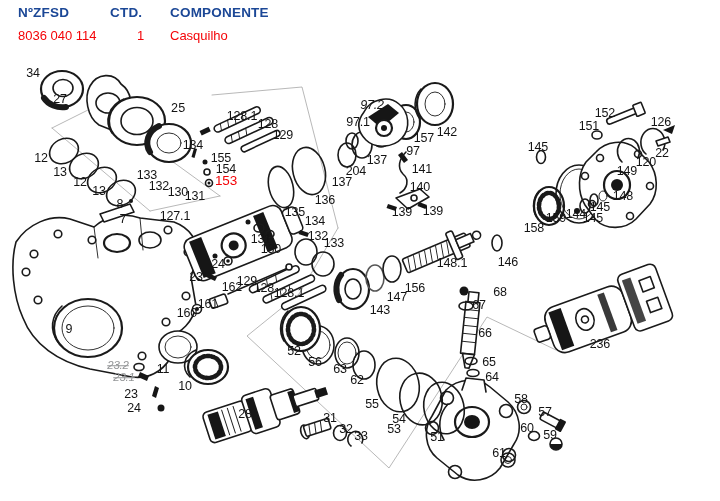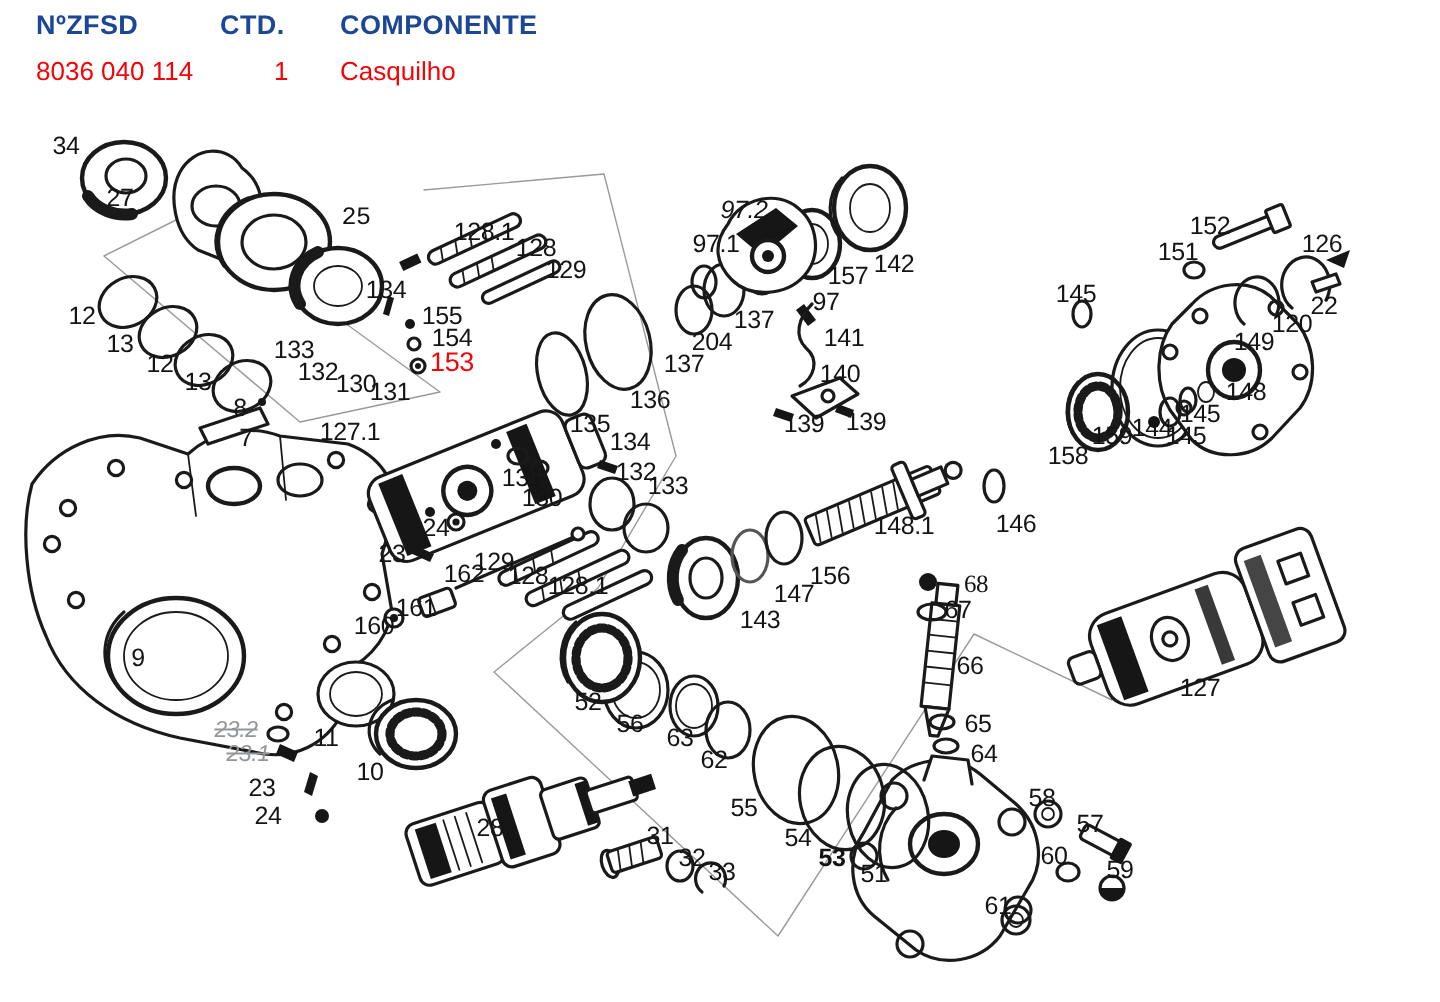--- a/index.html
+++ b/index.html
@@ -426,42 +426,42 @@
       <span class="plabel" style="left: 247px; top: 281px;">129</span>
       <span class="plabel" style="left: 264px; top: 288px;">128</span>
       <span class="plabel" style="left: 289px; top: 293px;">128.1</span>
       <span class="plabel" style="left: 208px; top: 304px;">161</span>
       <span class="plabel" style="left: 187px; top: 313px;">160</span>
       <span class="plabel" style="left: 69px; top: 329px;">9</span>
       <span class="plabel" style="left: 452px; top: 263px;">148.1</span>
       <span class="plabel" style="left: 415px; top: 288px;">156</span>
       <span class="plabel" style="left: 397px; top: 297px;">147</span>
       <span class="plabel" style="left: 380px; top: 310px;">143</span>
-      <span class="plabel" style="left: 488px; top: 292px; font-family: Liberation Serif, serif;">68</span>
+      <span class="plabel" style="left: 500px; top: 292px;">68</span>
       <span class="plabel" style="left: 479px; top: 305px;">67</span>
       <span class="plabel" style="left: 485px; top: 333px;">66</span>
       <span class="plabel" style="left: 489px; top: 362px;">65</span>
       <span class="plabel" style="left: 492px; top: 377px;">64</span>
-      <span class="plabel" style="left: 600px; top: 344px;">127</span>
+      <span class="plabel" style="left: 600px; top: 344px;">236</span>
       <span class="plabel" style="left: 294px; top: 351px;">52</span>
       <span class="plabel" style="left: 315px; top: 362px;">56</span>
       <span class="plabel" style="left: 340px; top: 369px;">63</span>
       <span class="plabel" style="left: 357px; top: 380px;">62</span>
       <span class="plabel" style="left: 372px; top: 404px;">55</span>
       <span class="plabel" style="left: 399px; top: 419px;">54</span>
-      <span class="plabel" style="left: 416px; top: 429px; font-weight: bold;">53</span>
+      <span class="plabel" style="left: 394px; top: 429px;">53</span>
       <span class="plabel" style="left: 437px; top: 437px;">51</span>
       <span class="plabel" style="left: 245px; top: 414px;">28</span>
       <span class="plabel" style="left: 330px; top: 418px;">31</span>
       <span class="plabel" style="left: 346px; top: 429px;">32</span>
       <span class="plabel" style="left: 361px; top: 436px;">33</span>
       <span class="plabel" style="left: 521px; top: 399px;">58</span>
       <span class="plabel" style="left: 545px; top: 412px;">57</span>
       <span class="plabel" style="left: 527px; top: 428px;">60</span>
-      <span class="plabel" style="left: 550px; top: 435px; margin-left: 10px;">59</span>
+      <span class="plabel" style="left: 550px; top: 435px;">59</span>
       <span class="plabel" style="left: 499px; top: 453px;">61</span>
       <span class="plabel" style="left: 163px; top: 369px;">11</span>
       <span class="plabel" style="left: 185px; top: 386px;">10</span>
       <span class="plabel struck" style="left: 118px; top: 366px;">23.2</span>
       <span class="plabel struck" style="left: 124px; top: 378px;">23.1</span>
       <span class="plabel" style="left: 131px; top: 394px;">23</span>
       <span class="plabel" style="left: 134px; top: 408px;">24</span>
     </div>
 </div>
 

